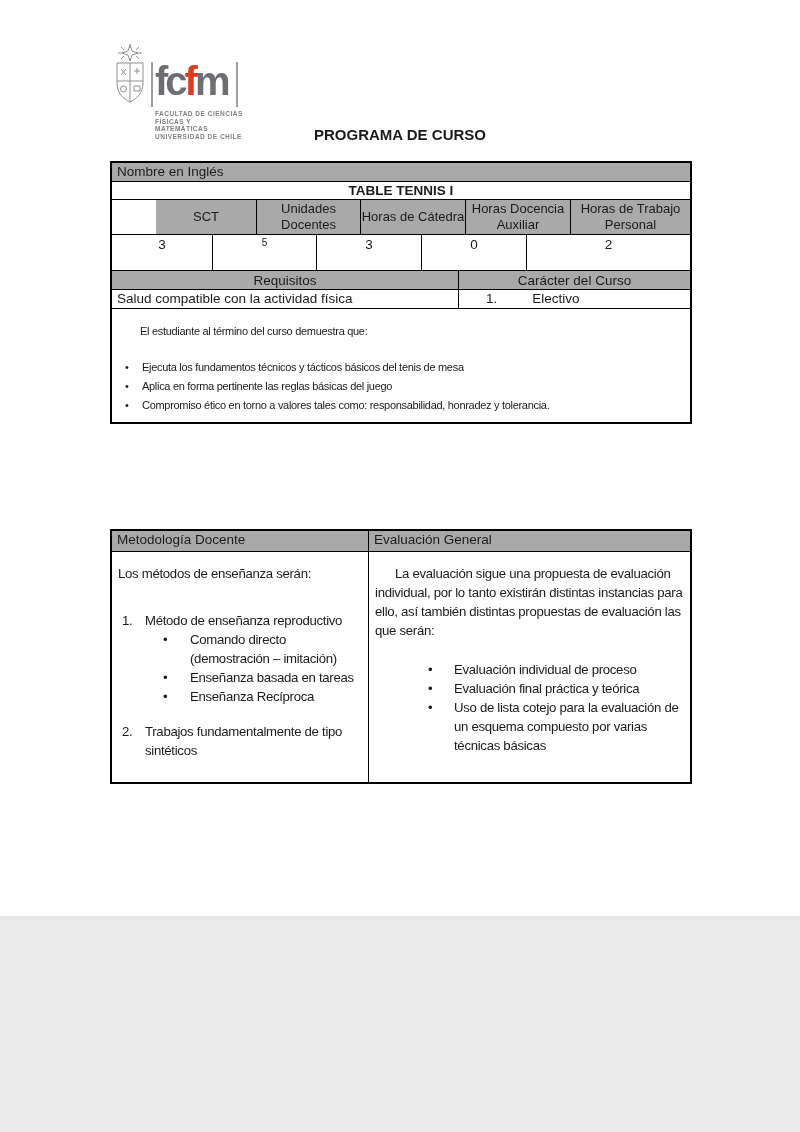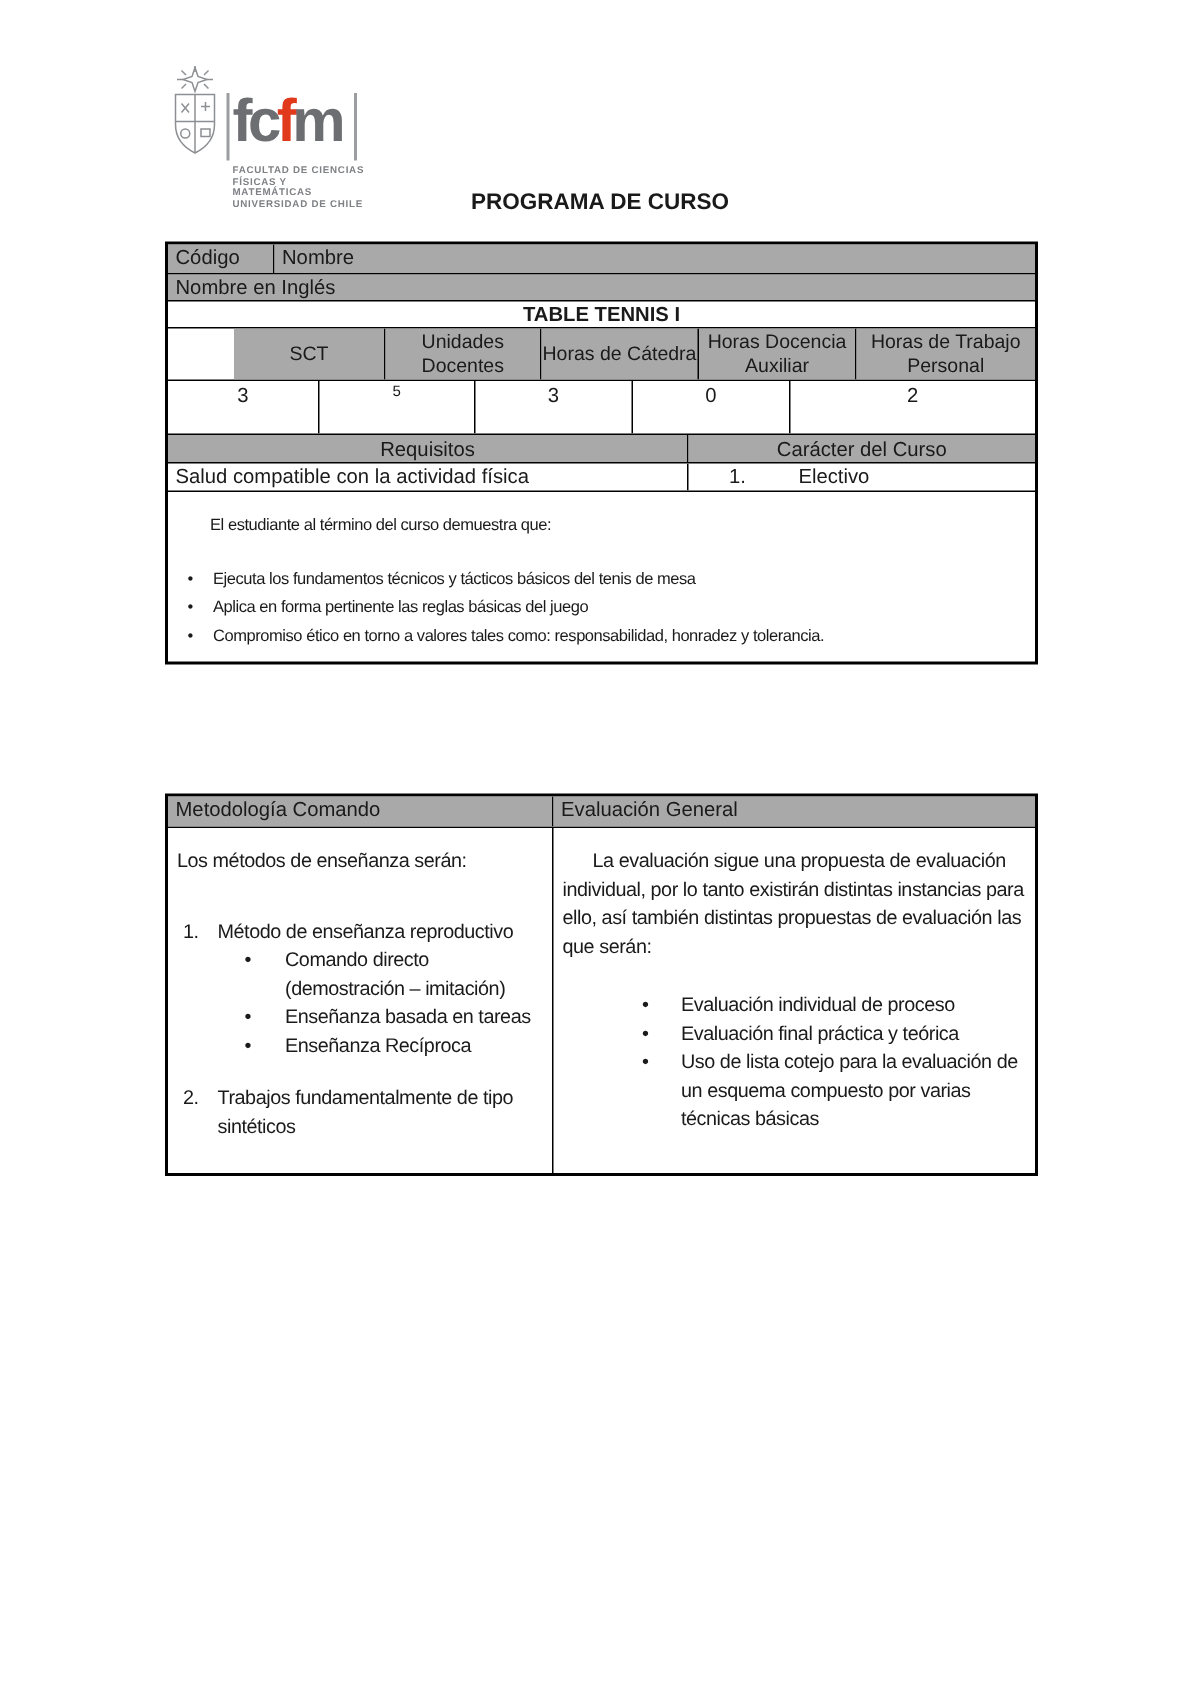--- a/index.html
+++ b/index.html
@@ -1,18 +1,18 @@
 <!DOCTYPE html>
 <html><head>
 <meta charset="utf-8">
 <style>
   * { margin:0; padding:0; box-sizing:border-box; }
   html,body { background:#e9e9e9; }
   .page {
-    position:relative; width:800px; height:1132px; background:#ffffff;
+    position:relative; width:800px; height:916px; background:#ffffff;
     margin:0 auto; overflow:hidden;
     font-family:"Liberation Sans","DejaVu Sans",sans-serif;
     color:#1a1a1a;
   }
 
   
   .crest { position:absolute; left:110px; top:44px; }
   .logo-bar { position:absolute; top:62px; width:2px; height:45px; background:#9b9da0; }
   .lbar { left:151px; } .rbar { left:236px; }
   .wordmark { position:absolute; left:155px; top:58px; height:46px;
@@ -105,24 +105,20 @@
     <div class="faculty">
       <div>FACULTAD DE CIENCIAS</div>
       <div>FÍSICAS Y MATEMÁTICAS</div>
       <div>UNIVERSIDAD DE CHILE</div>
     </div>
   </div>
 
   <div class="doc-title">PROGRAMA DE CURSO</div>
 
   <div class="tbl t1">
-    <div class="row h19">
-      <div class="cell gray lpad w-code">Código</div>
-      <div class="cell gray lpad flex1">Nombre</div>
-    </div>
     <div class="row h18">
       <div class="cell gray lpad flex1">Nombre en Inglés</div>
     </div>
     <div class="row h18">
       <div class="cell ctr bold flex1">TABLE TENNIS I</div>
     </div>
     <div class="row h35">
       <div class="cell gray ctr hcol1 hcol-h">SCT</div>
       <div class="cell gray ctr hcol2 hcol-h">Unidades Docentes</div>
       <div class="cell gray ctr hcol3 hcol-h">Horas de Cátedra</div>
@@ -163,21 +159,21 @@
             <span class="dot">•</span>
             <span class="txt">Compromiso ético en torno a valores tales como: responsabilidad, honradez y tolerancia.</span>
           </div>
         </div>
       </div>
     </div>
   </div>
 
   <div class="tbl t2">
     <div class="row hdr">
-      <div class="cell gray lpad w-met">Metodología Comando</div>
+      <div class="cell gray lpad w-met">Metodología Docente</div>
       <div class="cell gray lpad flex1">Evaluación General</div>
     </div>
     <div class="row t2-body">
       <div class="cell w-met met-cell">
         <div class="intro-met">Los métodos de enseñanza serán:</div>
         <div class="numrow">
           <span class="num">1.</span>
           <span class="ntxt">Método de enseñanza reproductivo</span>
         </div>
         <div class="b2">

